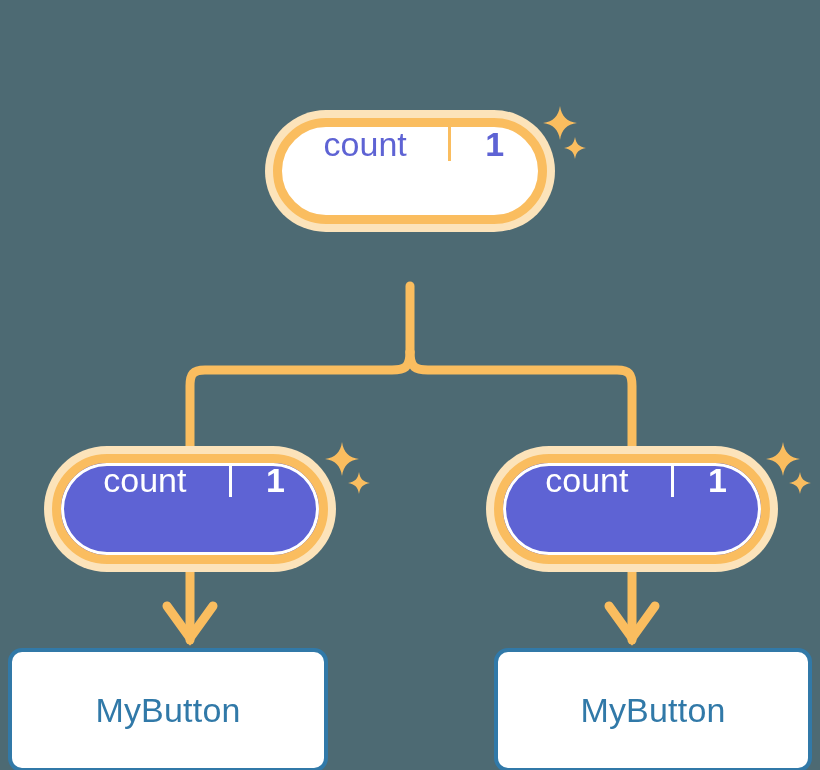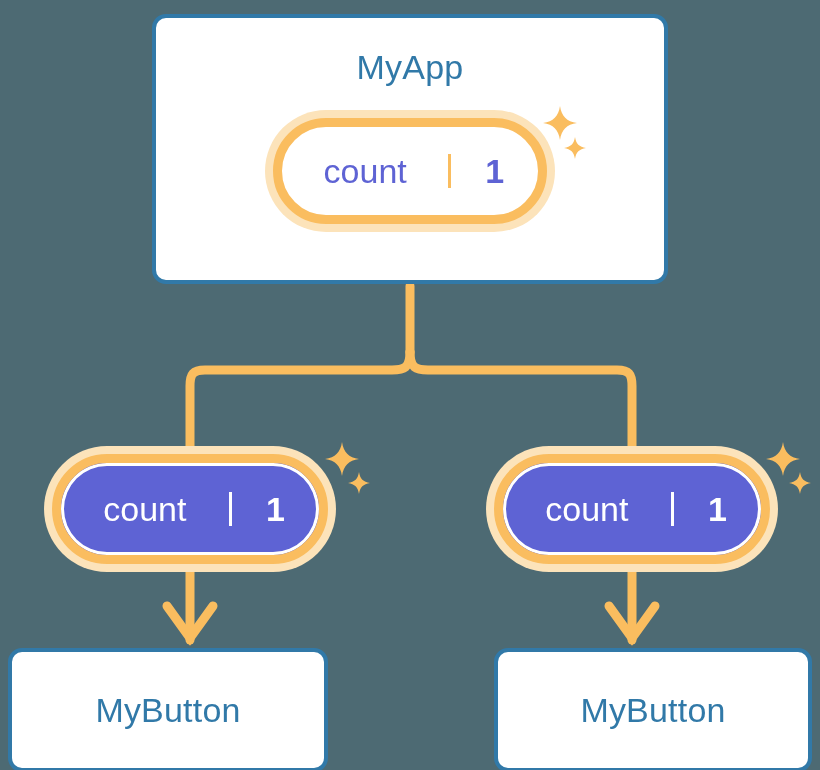--- a/index.html
+++ b/index.html
@@ -89,21 +89,21 @@
     position: absolute;
     border-radius: 999px;
     background: #fce3ba;
   }
   .pill-body {
     position: absolute;
     box-sizing: border-box;
     border-radius: 999px;
     border: 9px solid #fabd5f;
     display: flex;
-    align-items: center;
+    align-items: flex-start;
     overflow: hidden;
   }
   .pill-key, .pill-val {
     display: flex;
     align-items: center;
     justify-content: center;
     font-size: 34px;
     line-height: 1;
     white-space: nowrap;
   }
@@ -173,23 +173,20 @@
       <path d="M410,352 C410,368 416,370 428,370 L617,370 C629,370 632,374 632,386 L632,452"></path>
 
       <path d="M190,568 L190,640"></path>
       <path d="M167,606 L190,638 L213,606"></path>
 
       <path d="M632,568 L632,640"></path>
       <path d="M609,606 L632,638 L655,606"></path>
     </g>
   </svg>
 
-  <div class="comp-card" id="app-card">
-    <div class="comp-title">MyApp</div>
-  </div>
 
   <div class="state-pill pill-light" id="pill-root">
     <div class="pill-halo"></div>
     <div class="pill-body">
       <div class="pill-key">count</div>
       <div class="pill-val">1</div>
     </div>
   </div>
 
   <div class="sparkle" style="left:543px; top:106px;">

